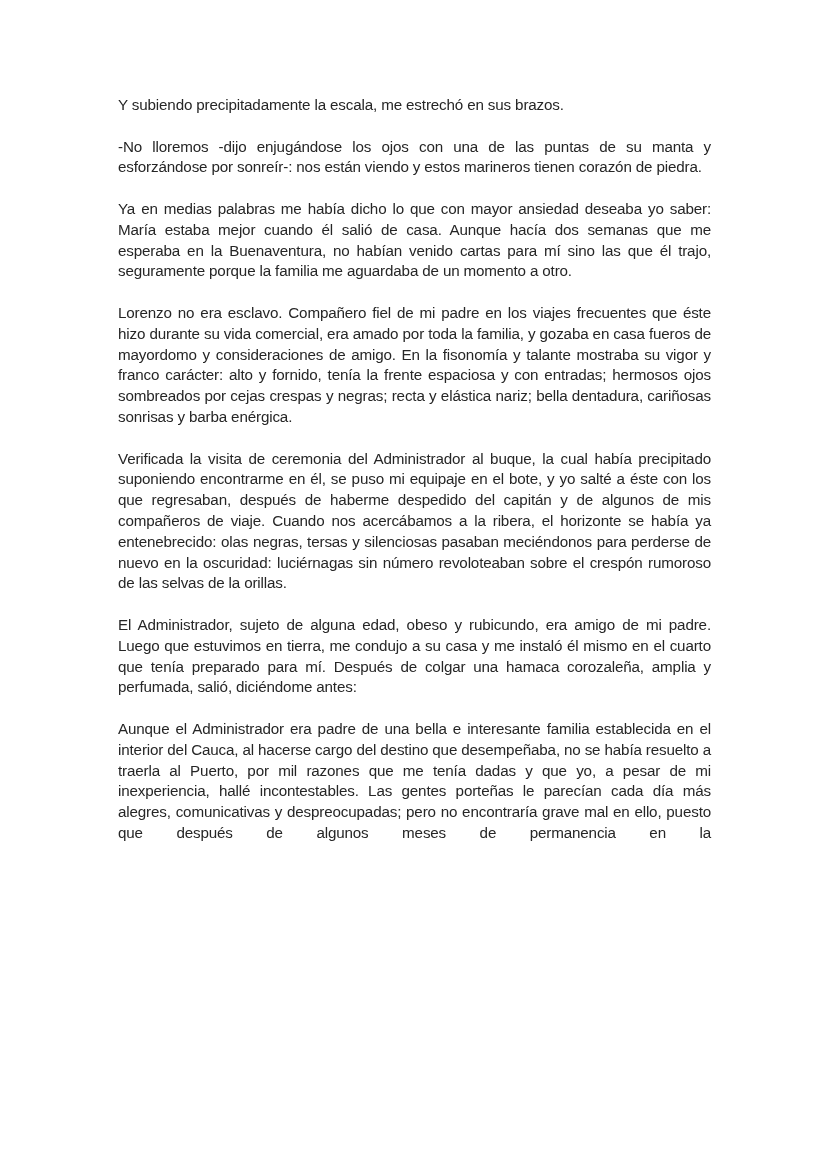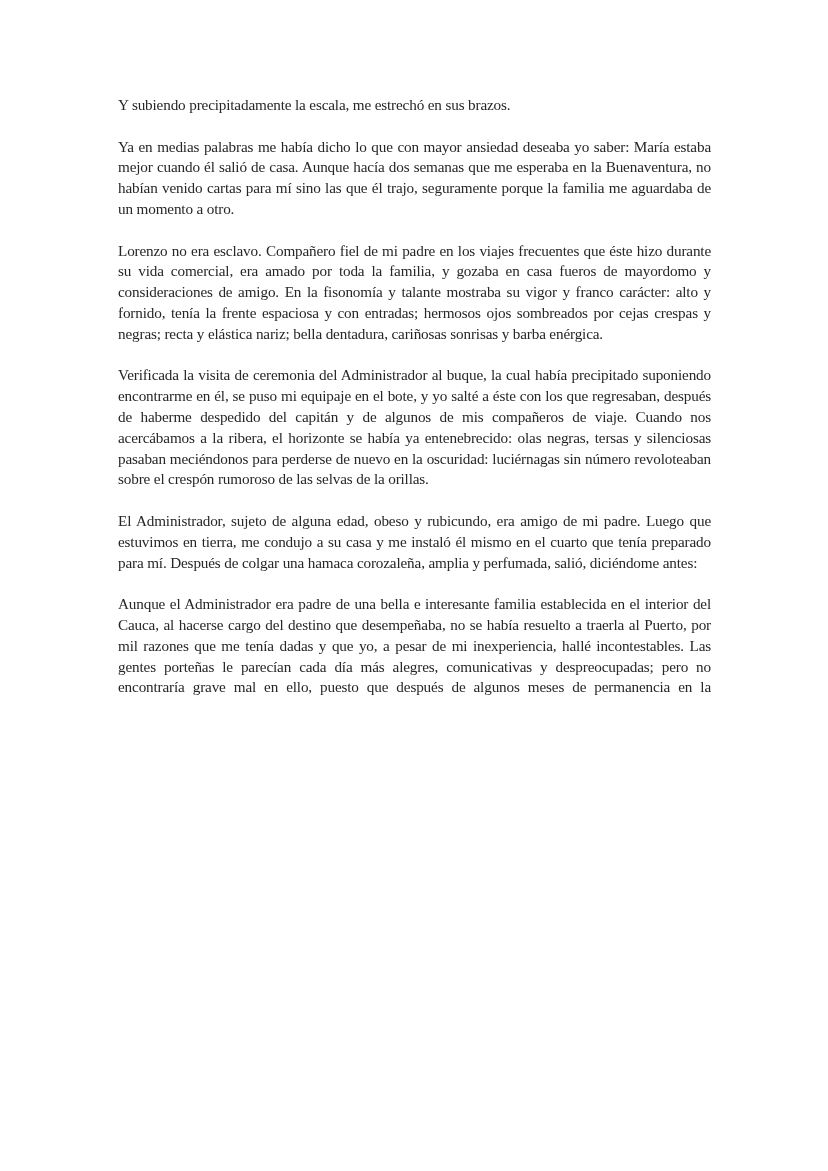--- a/index.html
+++ b/index.html
@@ -11,21 +11,21 @@
       width: 828px;
       height: 1171px;
       position: relative;
       overflow: hidden;
     }
     .page {
       position: absolute;
       left: 118px;
       top: 95px;
       width: 593px;
-      font-family: Liberation Serif, serif;
+      font-family: Liberation Sans, sans-serif;
       font-size: 15.2px;
       line-height: 20.8px;
       color: #262626;
       letter-spacing: -0.15px;
       word-spacing: 0px;
     }
     .page p {
       margin: 0 0 20.8px 0;
       text-align: justify;
       text-align-last: left;
@@ -33,18 +33,19 @@
     }
     .page p.last {
       text-align-last: justify;
     }
   </style>
 </head>
 <body>
 
 <div class="page">
   <p>Y subiendo precipitadamente la escala, me estrechó en sus brazos.</p>
+  <p>-No lloremos -dijo enjugándose los ojos con una de las puntas de su manta y esforzándose por sonreír-: nos están viendo y estos marineros tienen corazón de piedra.</p>
   <p>Ya en medias palabras me había dicho lo que con mayor ansiedad deseaba yo saber: María estaba mejor cuando él salió de casa. Aunque hacía dos semanas que me esperaba en la Buenaventura, no habían venido cartas para mí sino las que él trajo, seguramente porque la familia me aguardaba de un momento a otro.</p>
   <p>Lorenzo no era esclavo. Compañero fiel de mi padre en los viajes frecuentes que éste hizo durante su vida comercial, era amado por toda la familia, y gozaba en casa fueros de mayordomo y consideraciones de amigo. En la fisonomía y talante mostraba su vigor y franco carácter: alto y fornido, tenía la frente espaciosa y con entradas; hermosos ojos sombreados por cejas crespas y negras; recta y elástica nariz; bella dentadura, cariñosas sonrisas y barba enérgica.</p>
   <p>Verificada la visita de ceremonia del Administrador al buque, la cual había precipitado suponiendo encontrarme en él, se puso mi equipaje en el bote, y yo salté a éste con los que regresaban, después de haberme despedido del capitán y de algunos de mis compañeros de viaje. Cuando nos acercábamos a la ribera, el horizonte se había ya entenebrecido: olas negras, tersas y silenciosas pasaban meciéndonos para perderse de nuevo en la oscuridad: luciérnagas sin número revoloteaban sobre el crespón rumoroso de las selvas de la orillas.</p>
   <p>El Administrador, sujeto de alguna edad, obeso y rubicundo, era amigo de mi padre. Luego que estuvimos en tierra, me condujo a su casa y me instaló él mismo en el cuarto que tenía preparado para mí. Después de colgar una hamaca corozaleña, amplia y perfumada, salió, diciéndome antes:</p>
   <p class="last">Aunque el Administrador era padre de una bella e interesante familia establecida en el interior del Cauca, al hacerse cargo del destino que desempeñaba, no se había resuelto a traerla al Puerto, por mil razones que me tenía dadas y que yo, a pesar de mi inexperiencia, hallé incontestables. Las gentes porteñas le parecían cada día más alegres, comunicativas y despreocupadas; pero no encontraría grave mal en ello, puesto que después de algunos meses de permanencia en la</p>
 </div>
 
 </body></html>

